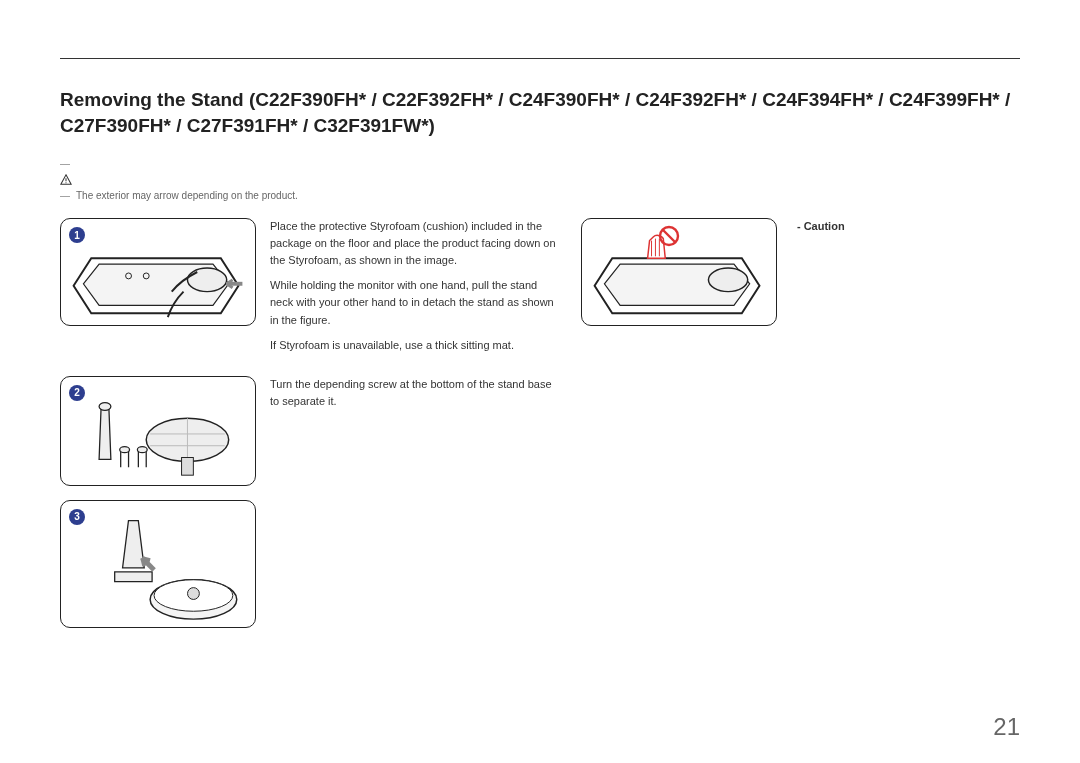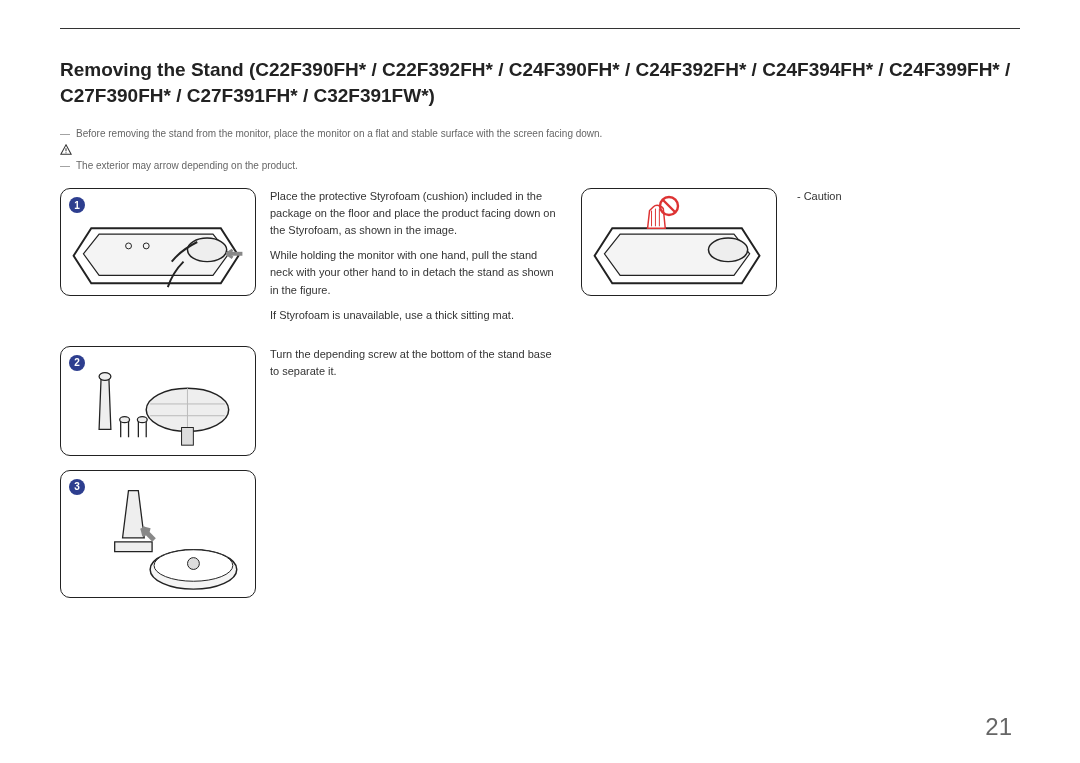--- a/index.html
+++ b/index.html
@@ -1,53 +1,52 @@
 <!DOCTYPE html>
 <html><head>
 <meta charset="utf-8">
 <style>
   * { box-sizing: border-box; margin: 0; padding: 0; }
   html, body { width: 1080px; height: 763px; background: #fff; font-family: Arial, Helvetica, sans-serif; color: #333; }
-  .page { padding: 28px 60px 20px 60px; position: relative; height: 100%; }
+  .page { padding: 58px 60px 20px 60px; position: relative; height: 100%; }
   .rule { border-top: 1px solid #333; margin-bottom: 28px; }
   .title { font-size: 19px; font-weight: bold; line-height: 1.35; color: #222; margin-bottom: 18px; }
   .notes { font-size: 10px; color: #666; line-height: 1.6; margin-bottom: 14px; }
   .note-line { display: flex; align-items: flex-start; gap: 6px; margin-bottom: 2px; }
   .dash { color: #888; width: 10px; text-align: center; }
   .warn-tri { display: inline-flex; width: 12px; height: 12px; justify-content: center; align-items: center; }
   .content-row { display: flex; gap: 22px; align-items: flex-start; }
   .left-col { width: 500px; display: flex; flex-direction: column; gap: 14px; }
   .right-col { width: 440px; display: flex; gap: 20px; align-items: flex-start; }
   .step-row { display: flex; gap: 14px; align-items: flex-start; }
   .figure-box { border: 1.5px solid #222; border-radius: 10px; position: relative; background: #fff; flex: 0 0 auto; }
   .fig-lg { width: 196px; height: 108px; }
   .fig-md { width: 196px; height: 110px; }
   .fig-sm { width: 196px; height: 128px; }
   .fig-caution { width: 196px; height: 108px; }
   .badge { position: absolute; top: 8px; left: 8px; width: 16px; height: 16px; border-radius: 50%; background: #2d3e8f; color: #fff; font-size: 10px; display: flex; align-items: center; justify-content: center; font-weight: bold; }
   .step-text { font-size: 11px; color: #333; line-height: 1.55; flex: 1; }
   .step-text p { margin-bottom: 8px; }
   .caution-block { font-size: 11px; color: #333; line-height: 1.55; flex: 1; }
-  .caution-title { font-weight: normal; margin-bottom: 8px; }
-  .page-num { position: absolute; right: 68px; bottom: 22px; font-size: 24px; color: #666; }
+  .caution-title { font-weight: bold; margin-bottom: 8px; }
+  .page-num { position: absolute; right: 60px; bottom: 22px; font-size: 24px; color: #666; }
   .svg-fill { width: 100%; height: 100%; display: block; }
   .prohibit { position: absolute; top: 6px; left: 76px; width: 22px; height: 22px; }
 </style>
 </head>
 <body>
 
 <div class="page">
   <div class="rule"></div>
 
   <h2 class="title">Removing the Stand (C22F390FH* / C22F392FH* / C24F390FH* / C24F392FH* / C24F394FH* / C24F399FH* / C27F390FH* / C27F391FH* / C32F391FW*)</h2>
 
   <div class="notes">
     <div class="note-line">
       <span class="dash">―</span>
-      <span>Before removing the stand from the monitor, place the monitor on a flat and stable surface with the screen facing down.</span>
     </div>
     <div class="note-line">
       <span class="warn-tri">
         <svg viewBox="0 0 14 14" width="12" height="12">
             <path d="M7 1 L13 12 L1 12 Z" fill="none" stroke="#333" stroke-width="1.2"></path>
             <line x1="7" y1="5" x2="7" y2="8.5" stroke="#333" stroke-width="1.2"></line>
             <circle cx="7" cy="10.2" r="0.7" fill="#333"></circle>
           </svg>
       </span>
     </div>

